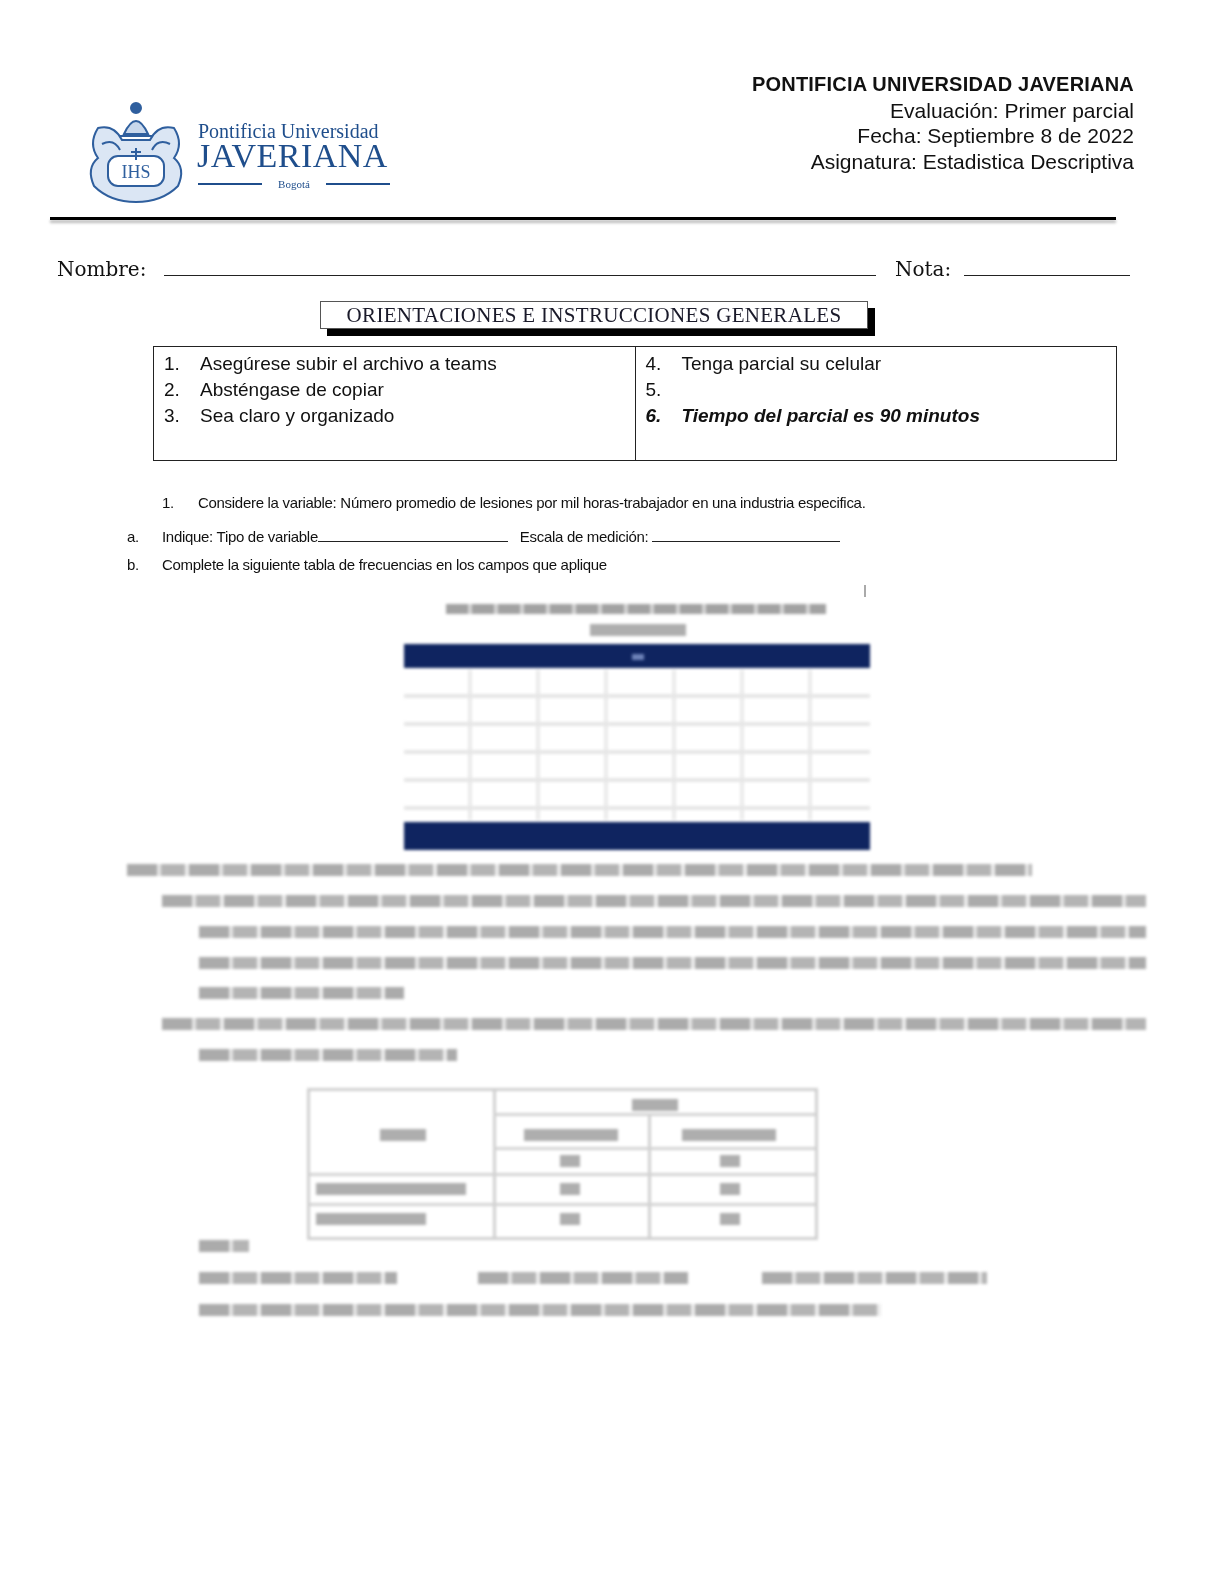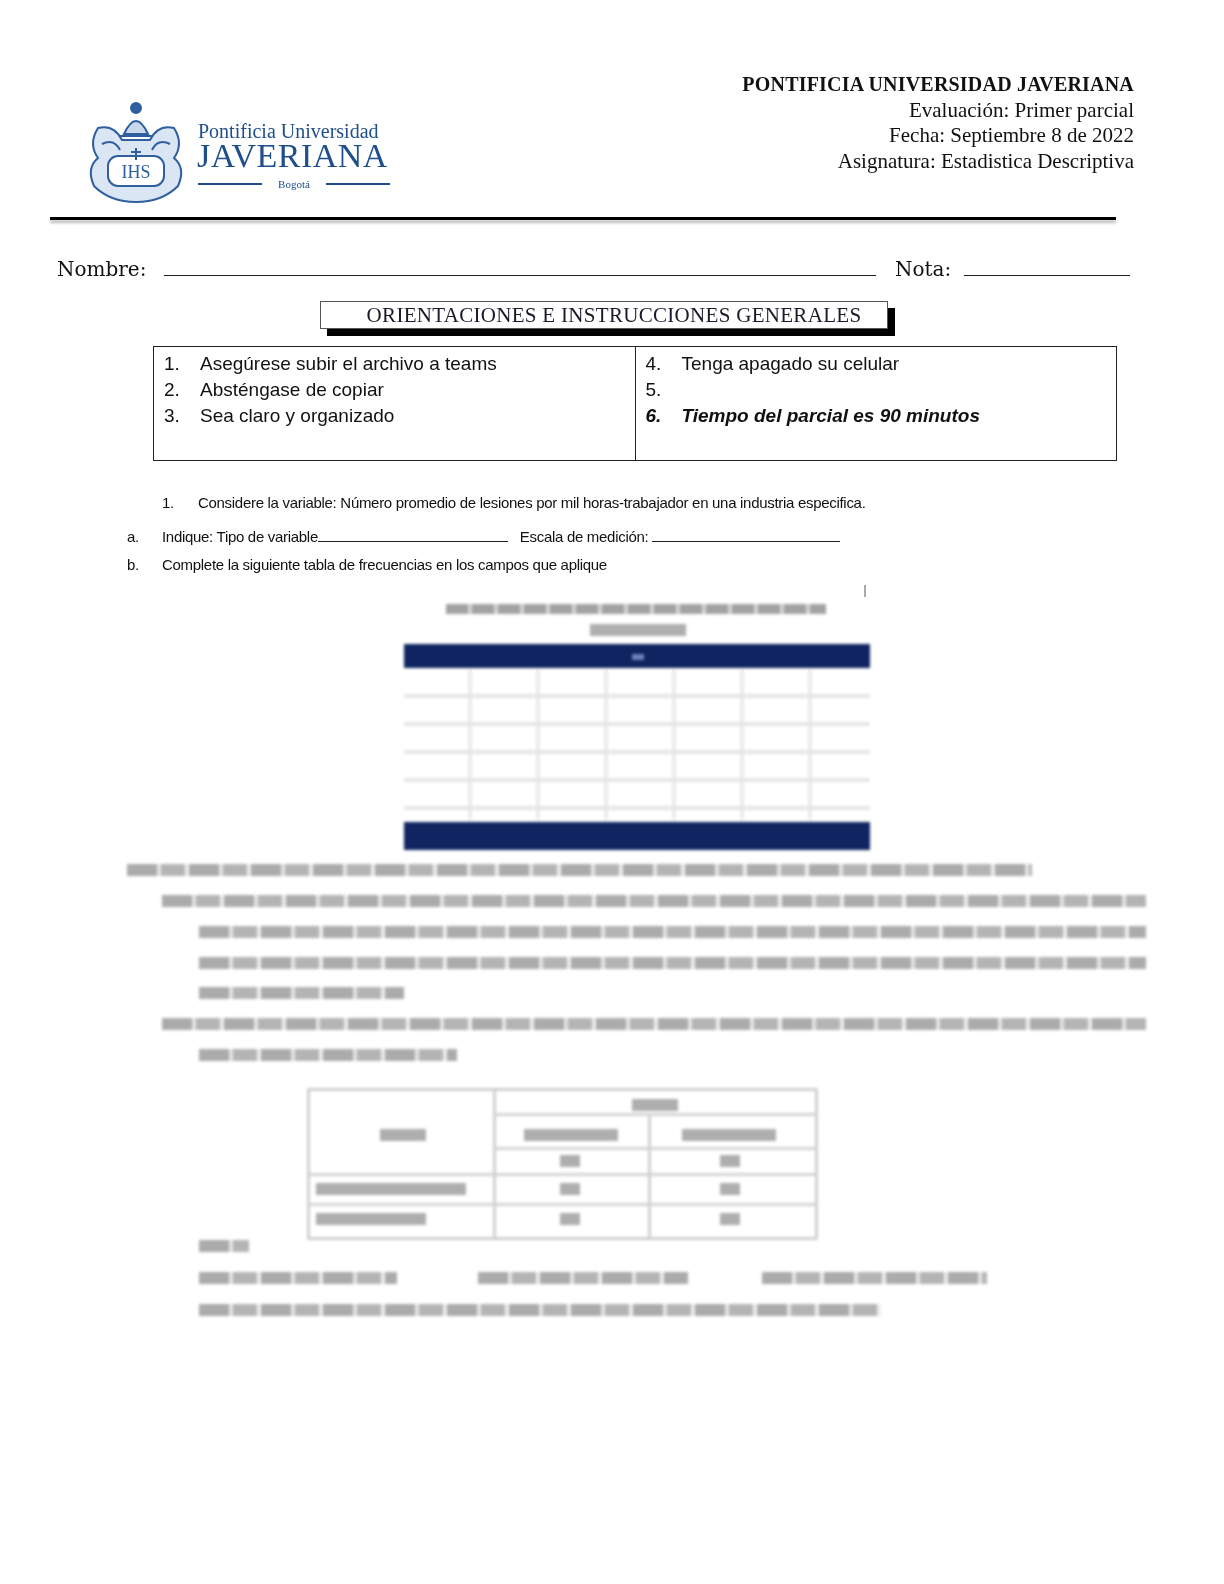--- a/index.html
+++ b/index.html
@@ -8,34 +8,34 @@
 
   
   .logo { left: 80px; top: 94px; width: 320px; height: 112px; }
   .crest { position:absolute; left:0; top:0; width:112px; height:112px; }
   .logo-line1 { position:absolute; left:118px; top:26px; font-family:"Liberation Serif", serif; font-size:20px; color:#1f4e8c; white-space:nowrap; }
   .logo-line2 { position:absolute; left:117px; top:43px; font-family:"Liberation Serif", serif; font-size:34px; color:#1f4e8c; letter-spacing:0.5px; white-space:nowrap; }
   .logo-line3 { position:absolute; left:118px; top:84px; width:192px; font-family:"Liberation Serif", serif; font-size:11px; color:#1f4e8c; display:flex; align-items:center; gap:16px; }
   .logo-line3 .rule { flex:1; height:1.5px; background:#1f4e8c; }
 
   
-  .hdr { right: 90px; top: 72px; text-align: right; font-family: Liberation Serif, serif; font-size: 21px; line-height: 25.7px; white-space: nowrap; }
+  .hdr { right: 90px; top: 72px; text-align: right; font-family: Liberation Sans, sans-serif; font-size: 21px; line-height: 25.7px; white-space: nowrap; }
   .hdr .inst { font-weight: bold; font-size: 20px; letter-spacing: 0.2px; }
 
   .main-rule { left: 50px; top: 217px; width: 1066px; height: 3px; background: #000; box-shadow: 0 3px 3px #bbb; }
 
   
   .name-row { left: 57px; top: 257px; font-family: "Liberation Serif", serif; font-size: 21px; white-space: nowrap; }
   .name-row .lbl { font-family:"DejaVu Serif", serif; font-size:20px; }
   .blank { display:inline-block; border-bottom:1.2px solid #222; height: 18px; vertical-align: baseline; }
 
   
   .orient { left: 320px; top: 301px; width: 546px; height: 26px; border: 1.5px solid #555; background:#fff;
             font-family:"Liberation Serif", serif; font-size: 21px; text-align:center; line-height: 26px; letter-spacing:0.3px; color:#1a1a2a;
-            box-shadow: 7px 7px 0 #000; padding-left: 20px; }
+            box-shadow: 7px 7px 0 #000; }
 
   
   .instr { left: 153px; top: 346px; width: 962px; height: 113px; border: 1.5px solid #222; display:flex; font-family:"Liberation Sans", sans-serif; font-size: 19px; }
   .instr .col { flex: 1; padding: 4px 10px; line-height: 26px; }
   .instr .col + .col { border-left: 1.5px solid #222; }
   .instr .item { display:flex; }
   .instr .num { width: 36px; flex: none; }
   .instr .item.bi { font-weight: bold; font-style: italic; }
 
   
@@ -124,21 +124,21 @@
         <span>Absténgase de copiar</span>
       </div>
     <div class="item">
         <span class="num">3.</span>
         <span>Sea claro y organizado</span>
       </div>
   </div>
   <div class="col">
     <div class="item">
         <span class="num">4.</span>
-        <span>Tenga apagado su celular</span>
+        <span>Tenga parcial su celular</span>
       </div>
     <div class="item">
         <span class="num">5.</span>
       </div>
     <div class="item bi">
         <span class="num">6.</span>
         <span>Tiempo del parcial es 90 minutos</span>
       </div>
   </div>
 </div>

